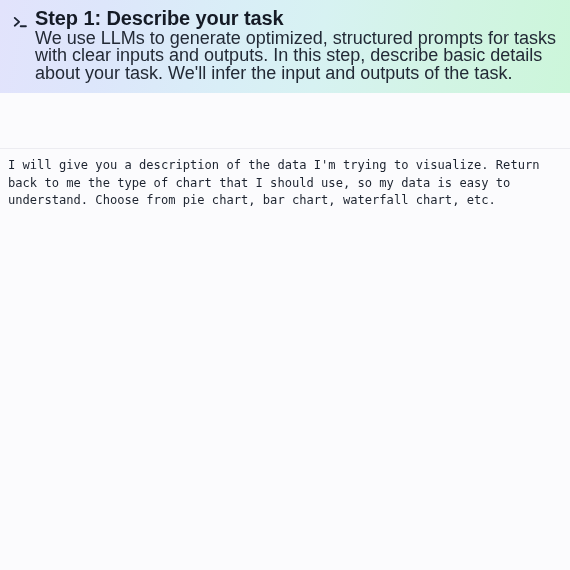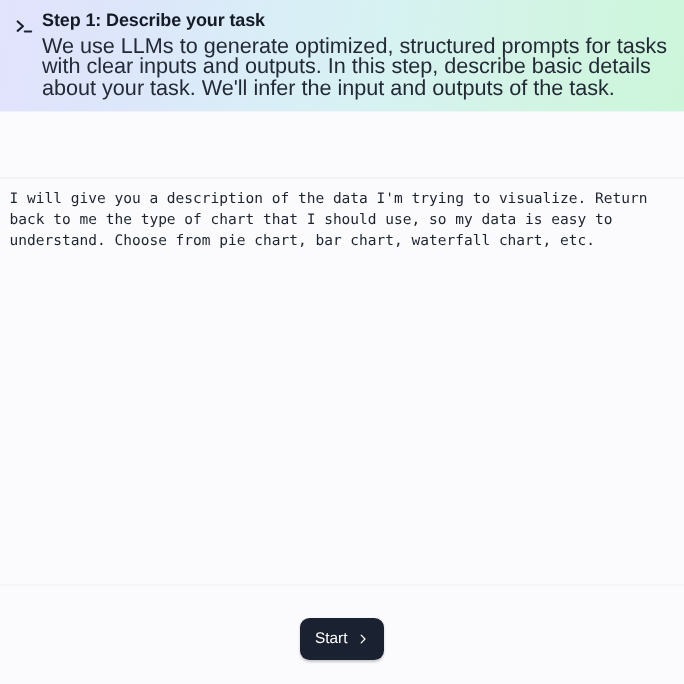--- a/index.html
+++ b/index.html
@@ -48,21 +48,21 @@
   }
   .term-icon svg { display: block; }
 
   .header-text {
     flex: 1 1 auto;
     padding-left: 4px;
     min-width: 0;
   }
 
   .step-title {
-    font-size: 15px;
+    font-size: 20px;
     font-weight: 700;
     color: #151b26;
     letter-spacing: -0.1px;
     line-height: 18px;
     margin: 0 0 3px 0;
     white-space: nowrap;
   }
 
   .step-desc {
     font-size: 18px;
@@ -180,24 +180,14 @@
   </div>
 
   <div class="toolbar">
     
   </div>
 
   <div class="editor">
     <textarea class="editor-text" spellcheck="false" placeholder="Describe your task..." style="">I will give you a description of the data I'm trying to visualize. Return back to me the type of chart that I should use, so my data is easy to understand. Choose from pie chart, bar chart, waterfall chart, etc.</textarea>
   </div>
 
-  <div class="footer">
-    <button class="start-btn">
-      <span class="start-label">Start</span>
-      <span>
-        <svg class="chev-right" viewBox="0 0 16 16" fill="none" aria-hidden="true">
-          <path d="M5.8 3.3 L10.4 8 L5.8 12.7" stroke="currentColor" stroke-width="1.6" stroke-linecap="round" stroke-linejoin="round"></path>
-        </svg>
-      </span>
-    </button>
-  </div>
 
 </div>
 
 </body></html>

